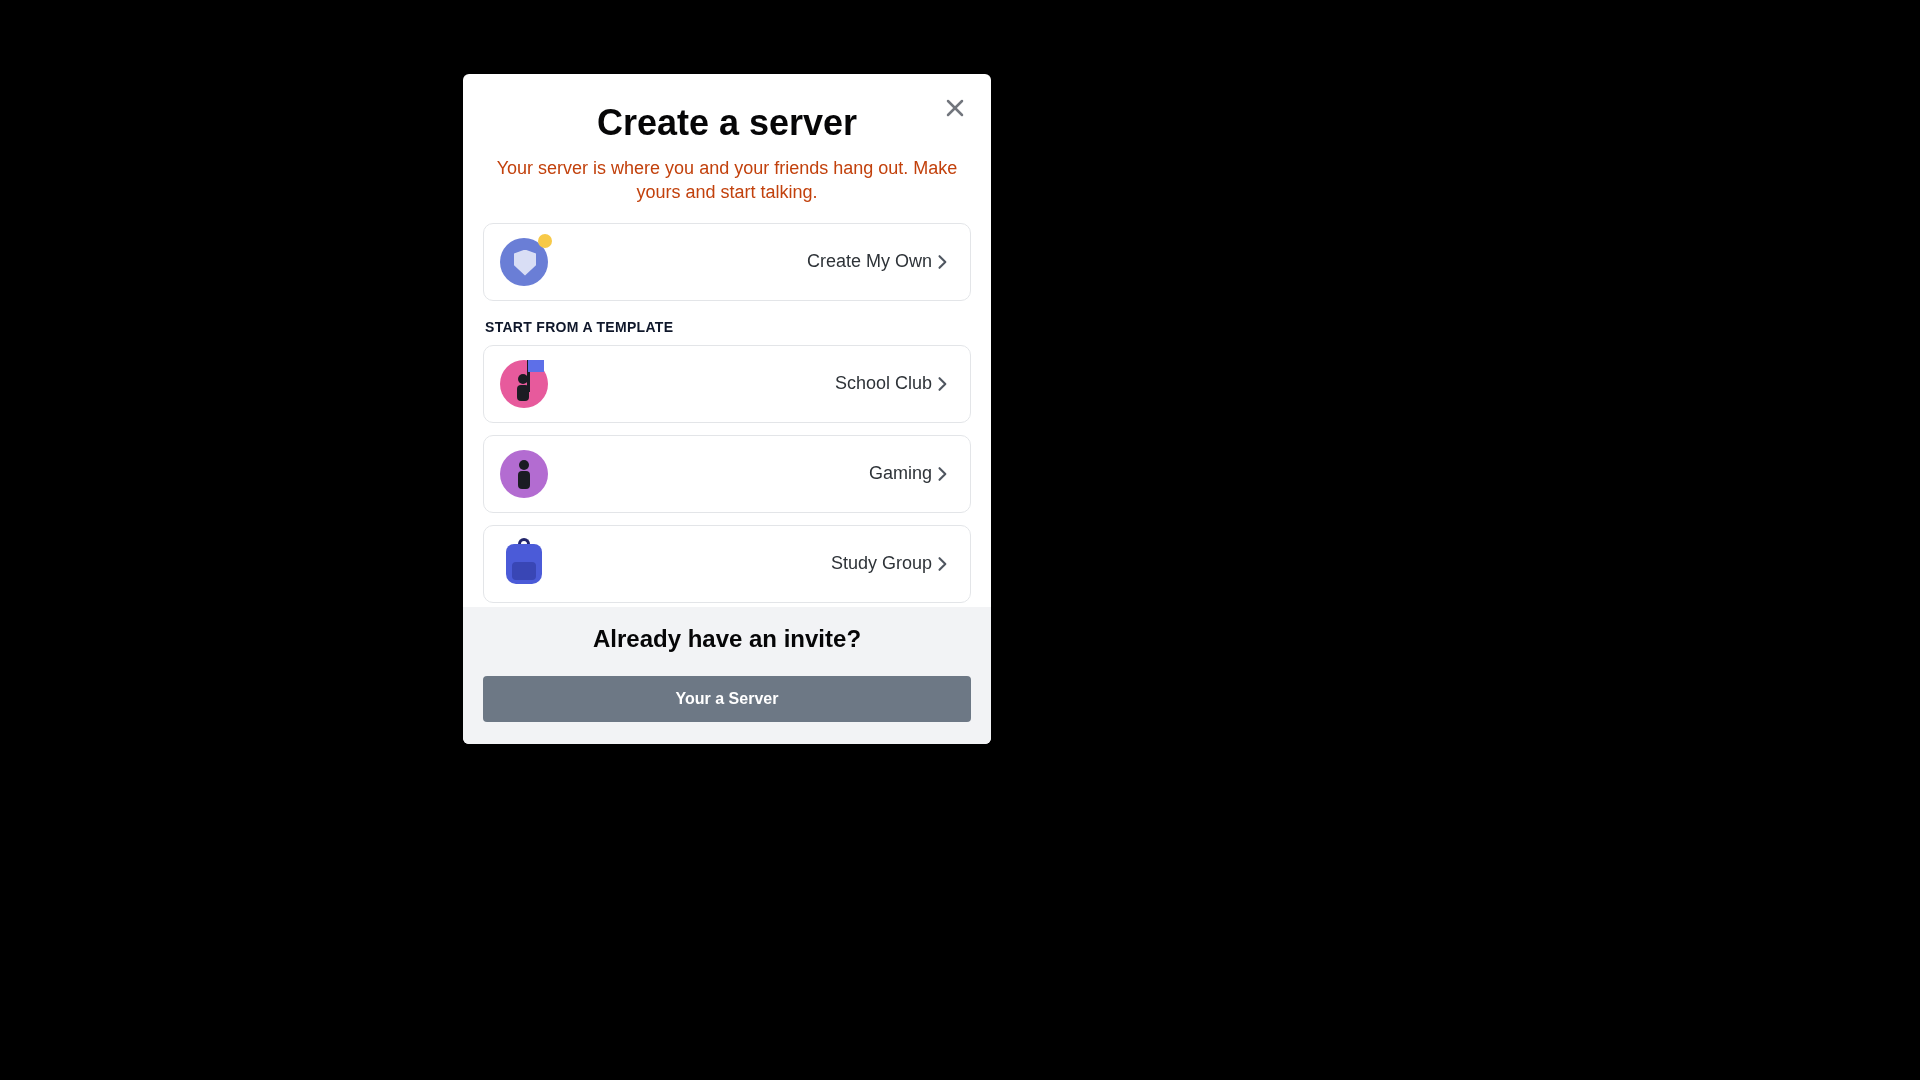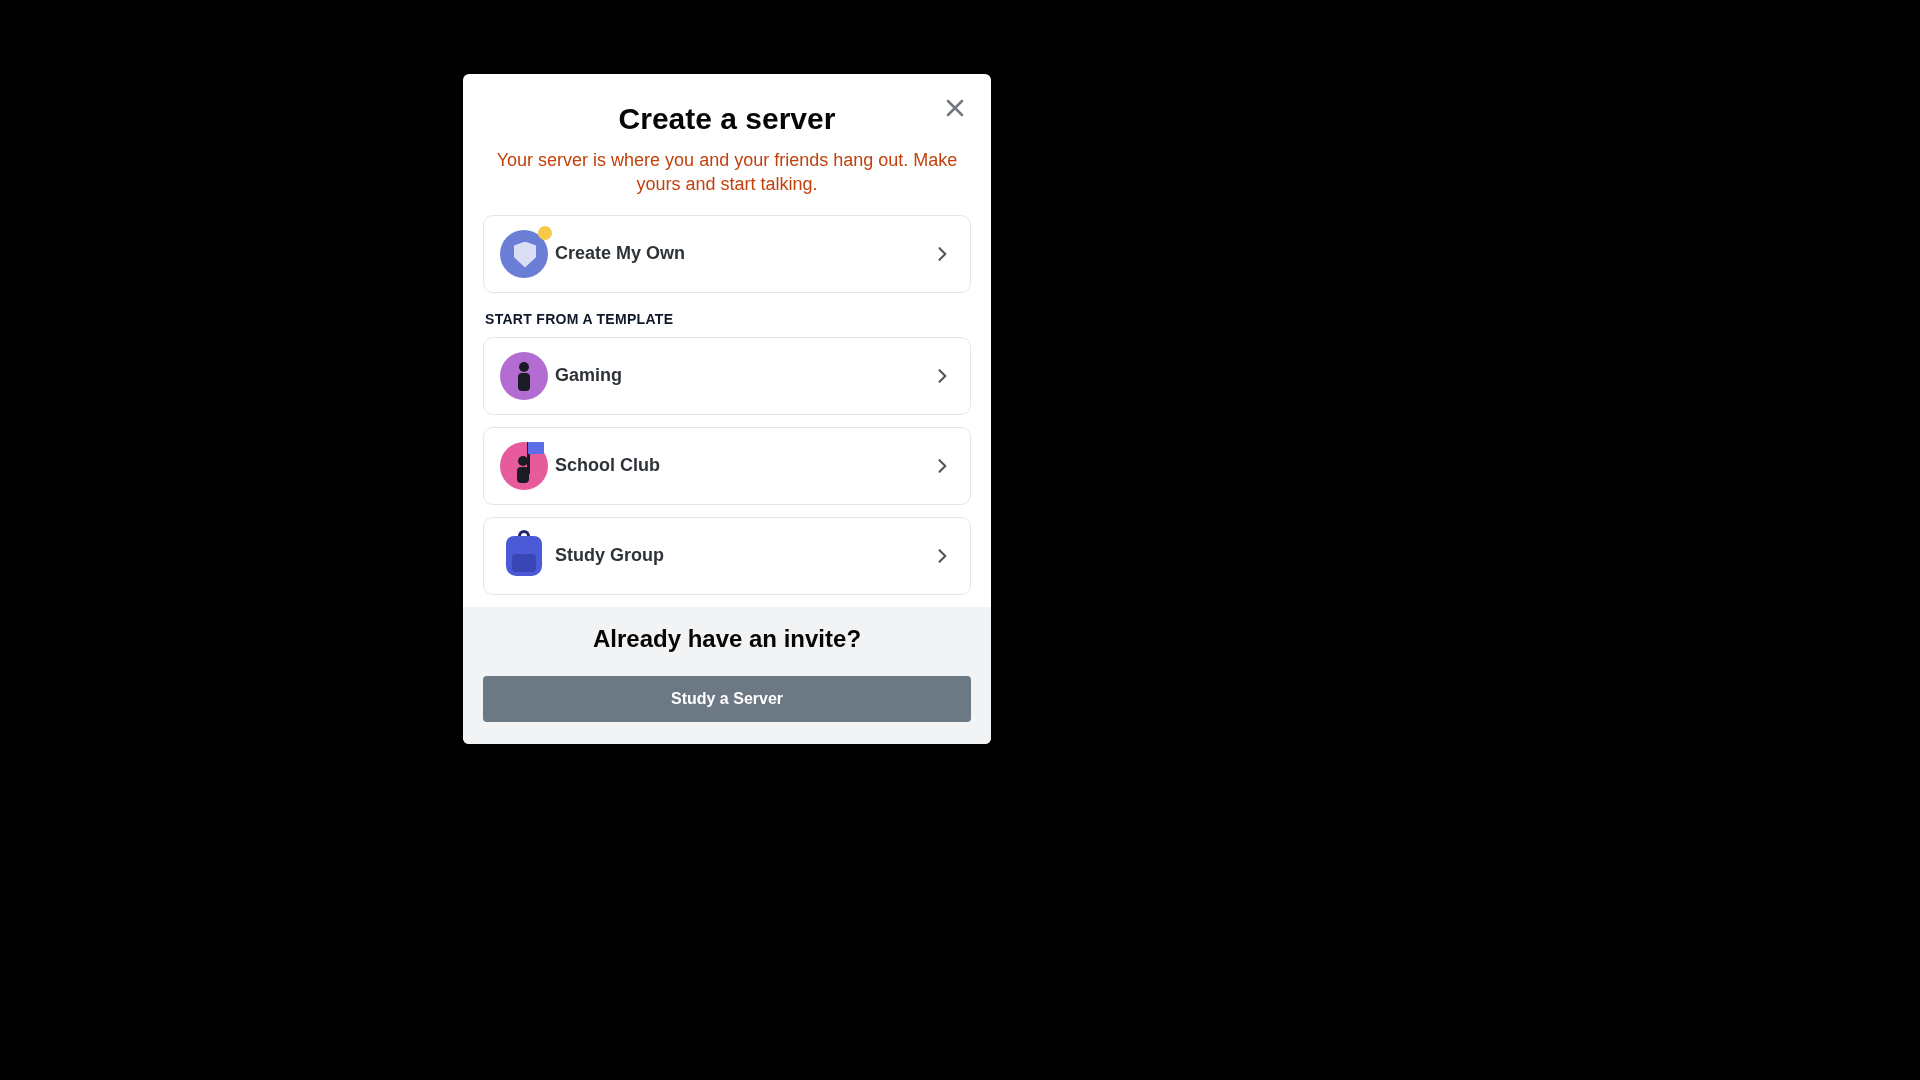--- a/index.html
+++ b/index.html
@@ -17,21 +17,21 @@
     }
     .close-btn {
       position: absolute;
       top: 22px; right: 22px;
       width: 28px; height: 28px;
       display:flex; align-items:center; justify-content:center;
       cursor:pointer; color:#72767d;
     }
     .close-btn svg { width:24px; height:24px; }
     .header { padding: 28px 32px 4px; text-align:center; }
-    .title { font-size: 30px; font-weight: 800; color:#060607; }
+    .title { font-size: 36px; font-weight: 800; color:#060607; }
     .subtitle { margin-top: 12px; font-size: 18px; color:#c2410c; line-height:1.35; }
     .scroll {
       flex: 1 1 auto;
       overflow-y: auto;
       padding: 14px 20px 0 20px;
       position: relative;
     }
     .scroll::-webkit-scrollbar { width: 6px; }
     .scroll::-webkit-scrollbar-thumb { background:#c7ccd1; border-radius:3px; }
     .option {
@@ -39,23 +39,24 @@
       border-radius:10px;
       display:flex; align-items:center;
       padding:14px 18px 14px 16px;
       margin-bottom: 12px;
       cursor:pointer;
       background:#fff;
     }
     .option .lbl {
       flex:1 1 auto;
       font-size:18px;
-      font-weight:700;
+      font-weight:400;
       color:#2e3338;
       margin-left:7px;
+      text-align:right;
     }
     .option .arrow { color:#4f5660; display:flex; }
     .option .arrow svg{ width:20px; height:20px; }
     .ico { width:48px; height:48px; position:relative; }
     .section-label{
       font-size:14px; font-weight:800; letter-spacing:.3px;
       color:#0f172a; margin: 18px 0 10px 2px;
     }
     .footer{
       background:#f2f3f5;
@@ -121,46 +122,46 @@
       <div class="arrow">
         <svg viewBox="0 0 24 24" fill="none" stroke="currentColor" stroke-width="2.5" stroke-linecap="round" stroke-linejoin="round">
             <polyline points="9 5 16 12 9 19"></polyline>
           </svg>
       </div>
     </div>
 
     <div class="section-label">START FROM A TEMPLATE</div>
 
     <div class="option">
-      <div class="ico ico-gaming">
-        <div class="ico-circle"></div>
-          <div class="person">
-            <div class="head"></div>
-            <div class="body"></div>
-          </div>
-      </div>
-      <div class="lbl">Gaming</div>
-      <div class="arrow">
-        <svg viewBox="0 0 24 24" fill="none" stroke="currentColor" stroke-width="2.5" stroke-linecap="round" stroke-linejoin="round">
-            <polyline points="9 5 16 12 9 19"></polyline>
-          </svg>
-      </div>
-    </div>
-
-    <div class="option">
       <div class="ico ico-school">
         <div class="ico-circle"></div>
           <div class="pole"></div>
           <div class="flag"></div>
           <div class="person">
             <div class="head"></div>
             <div class="body"></div>
           </div>
       </div>
       <div class="lbl">School Club</div>
+      <div class="arrow">
+        <svg viewBox="0 0 24 24" fill="none" stroke="currentColor" stroke-width="2.5" stroke-linecap="round" stroke-linejoin="round">
+            <polyline points="9 5 16 12 9 19"></polyline>
+          </svg>
+      </div>
+    </div>
+
+    <div class="option">
+      <div class="ico ico-gaming">
+        <div class="ico-circle"></div>
+          <div class="person">
+            <div class="head"></div>
+            <div class="body"></div>
+          </div>
+      </div>
+      <div class="lbl">Gaming</div>
       <div class="arrow">
         <svg viewBox="0 0 24 24" fill="none" stroke="currentColor" stroke-width="2.5" stroke-linecap="round" stroke-linejoin="round">
             <polyline points="9 5 16 12 9 19"></polyline>
           </svg>
       </div>
     </div>
 
     <div class="option">
       <div class="ico ico-study">
         <div class="handle"></div>
@@ -174,16 +175,16 @@
           </svg>
       </div>
     </div>
 
     <div class="option" style="margin-bottom:0; height:4px; padding:0; border-bottom:none; border-radius:10px 10px 0 0;"></div>
 
   </div>
 
   <div class="footer">
     <h2>Already have an invite?</h2>
-    <button class="join-btn">Study a Server</button>
+    <button class="join-btn">Your a Server</button>
   </div>
 
 </div>
 
 </body></html>

